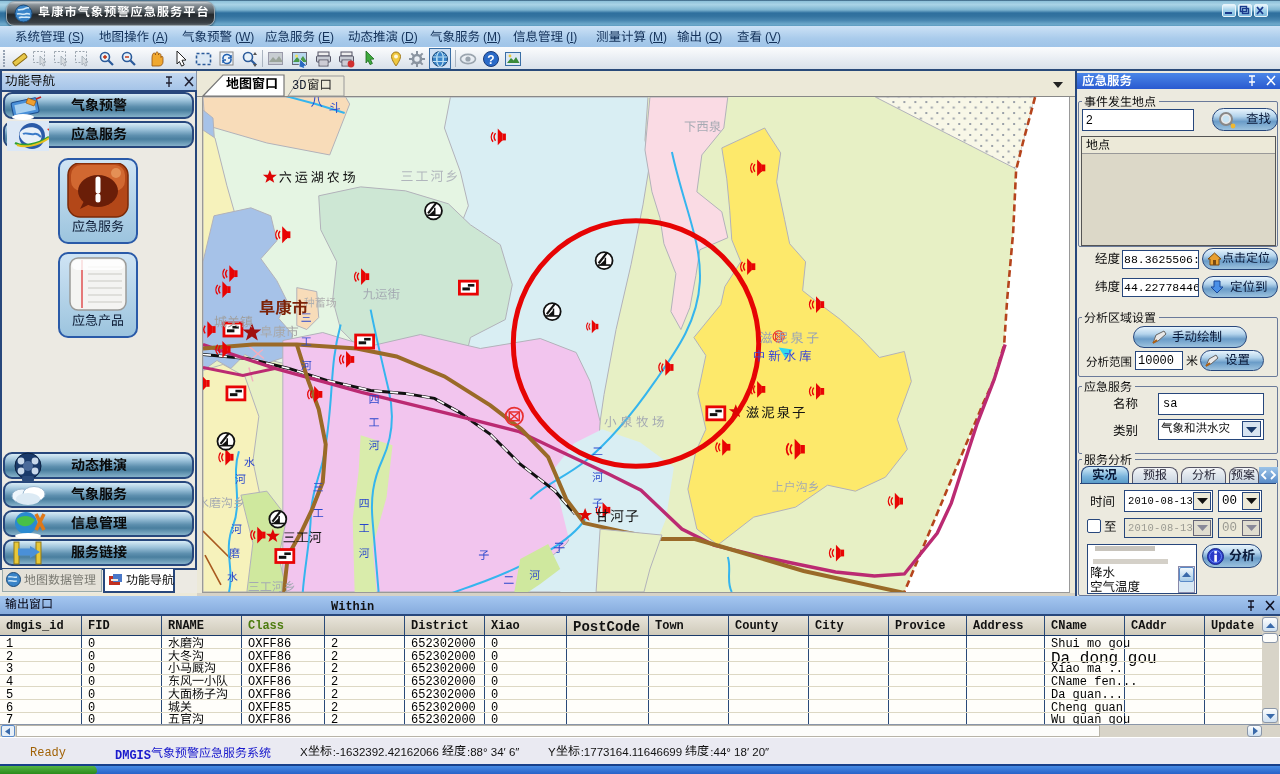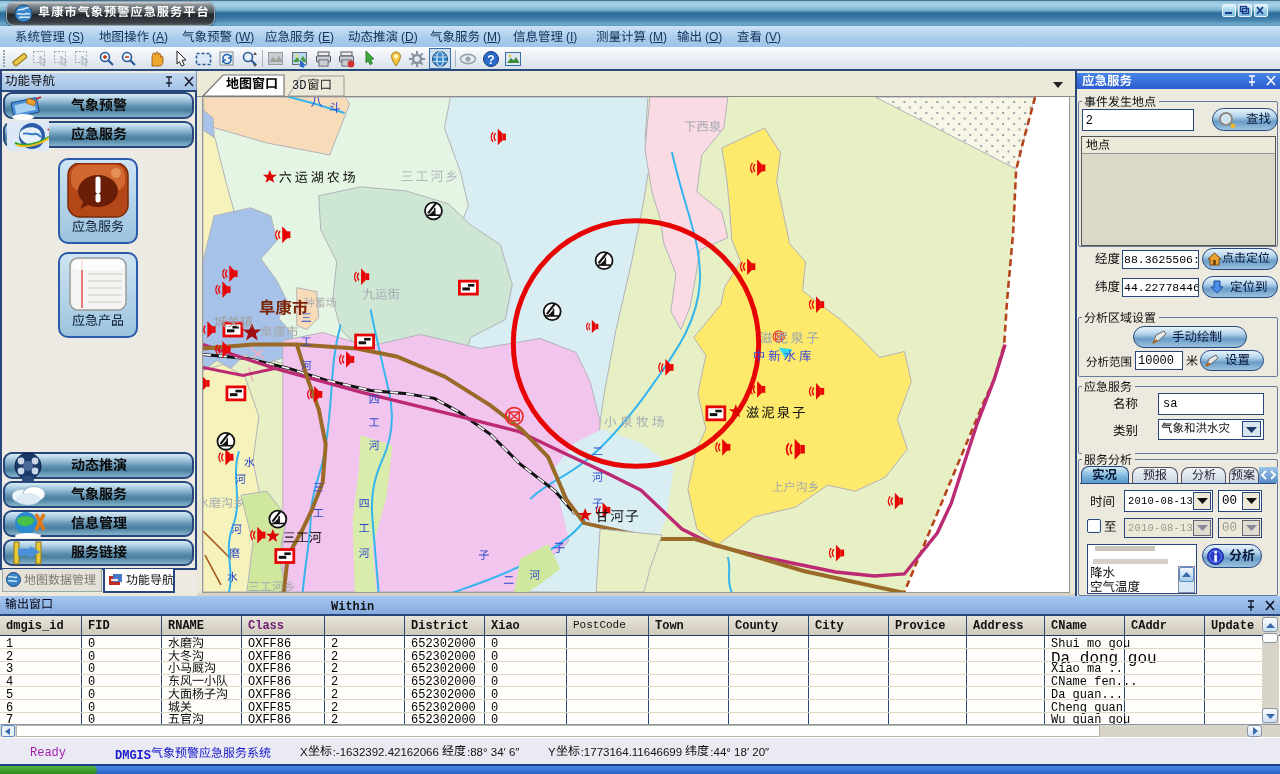--- a/index.html
+++ b/index.html
@@ -1020,25 +1020,25 @@
   </svg>
 <svg class="abs" style="left:1246px;top:600px" width="30" height="12">
     <path d="M2 1h6M5 1v6M2 7h6M5 7v4" stroke="#112" stroke-width="1.3" fill="none"></path>
     <path d="M20 1l8 9M28 1l-8 9" stroke="#112" stroke-width="1.5"></path>
   </svg>
 <div class="abs" style="left:0;top:614px;width:1280px;height:110px;background:#fffefa;border-top:2px solid #27477c"></div>
 <div class="abs" style="left:0;top:616px;width:1280px;height:19px;background:linear-gradient(#e8e4da,#cfcaba)"></div>
 <div class="abs mono" style="left:6px;top:619px;font-size:12px;font-weight:bold;color:#111">dmgis_id</div>
 <div class="abs mono" style="left:88px;top:619px;font-size:12px;font-weight:bold;color:#111">FID</div>
 <div class="abs mono" style="left:168px;top:619px;font-size:12px;font-weight:bold;color:#111">RNAME</div>
-<div class="abs mono" style="left:248px;top:619px;font-size:12px;font-weight:bold;color:#701a75">Class</div>
+<div class="abs mono" style="left:248px;top:619px;font-size:12px;font-weight:bold;color:#4d7c0f">Class</div>
 <div class="abs mono" style="left:331px;top:600px;font-size:12px;font-weight:bold;color:#111">Within</div>
 <div class="abs mono" style="left:411px;top:619px;font-size:12px;font-weight:bold;color:#111">District</div>
 <div class="abs mono" style="left:491px;top:619px;font-size:12px;font-weight:bold;color:#111">Xiao</div>
-<div class="abs mono" style="left:573px;top:619px;font-size:11px;font-weight:normal;color:#111">PostCode</div>
+<div class="abs mono" style="left:573px;top:619px;font-size:14px;font-weight:bold;color:#111">PostCode</div>
 <div class="abs mono" style="left:655px;top:619px;font-size:12px;font-weight:bold;color:#111">Town</div>
 <div class="abs mono" style="left:735px;top:619px;font-size:12px;font-weight:bold;color:#111">County</div>
 <div class="abs mono" style="left:815px;top:619px;font-size:12px;font-weight:bold;color:#111">City</div>
 <div class="abs mono" style="left:895px;top:619px;font-size:12px;font-weight:bold;color:#111">Provice</div>
 <div class="abs mono" style="left:973px;top:619px;font-size:12px;font-weight:bold;color:#111">Address</div>
 <div class="abs mono" style="left:1051px;top:619px;font-size:12px;font-weight:bold;color:#111">CName</div>
 <div class="abs mono" style="left:1131px;top:619px;font-size:12px;font-weight:bold;color:#111">CAddr</div>
 <div class="abs mono" style="left:1211px;top:619px;font-size:12px;font-weight:bold;color:#111">Update</div>
 <div class="abs" style="left:81px;top:616px;width:1px;height:108px;background:#2a4a78"></div>
 <div class="abs" style="left:161px;top:616px;width:1px;height:108px;background:#2a4a78"></div>
@@ -1180,21 +1180,21 @@
 <svg class="abs" style="left:1266px;top:622px" width="9" height="6">
     <path d="M0 6l4.5-5L9 6z" fill="#3a6aaa"></path>
   </svg>
 <div class="abs" style="left:1262px;top:633px;width:16px;height:10px;background:#fcfcfa;border:1px solid #8a96a8;border-radius:3px"></div>
 <div class="abs" style="left:1262px;top:708px;width:16px;height:15px;background:linear-gradient(#fcfdfe,#cfe0f0);border:1px solid #8a96a8;border-radius:3px"></div>
 <svg class="abs" style="left:1266px;top:714px" width="9" height="6">
     <path d="M0 0l4.5 5L9 0z" fill="#3a6aaa"></path>
   </svg>
 <div class="abs" style="left:0;top:738px;width:1280px;height:2px;background:#27477c"></div>
 <div class="abs" style="left:0;top:737px;width:1280px;height:28px;background:#eaeaf2;border-top:1px solid #fff"></div>
-<div class="abs mono" style="left:30px;top:746px;font-size:12px;color:#a21caf">Ready</div>
+<div class="abs mono" style="left:30px;top:746px;font-size:12px;color:#a16207">Ready</div>
 <div class="abs" style="left:115px;top:745px"><span class="mono" style="font-size:12px;color:#1a1acc;font-weight:bold">DMGIS</span><svg width="121" height="15" style="vertical-align:middle">
       <g fill="#1a1acc" transform="translate(0,10) scale(0.12)">
         <use href="#q21" x="0"></use>
         <use href="#q22" x="100"></use>
         <use href="#q23" x="200"></use>
         <use href="#q24" x="300"></use>
         <use href="#q25" x="400"></use>
         <use href="#q26" x="500"></use>
         <use href="#q27" x="600"></use>
         <use href="#q28" x="700"></use>

